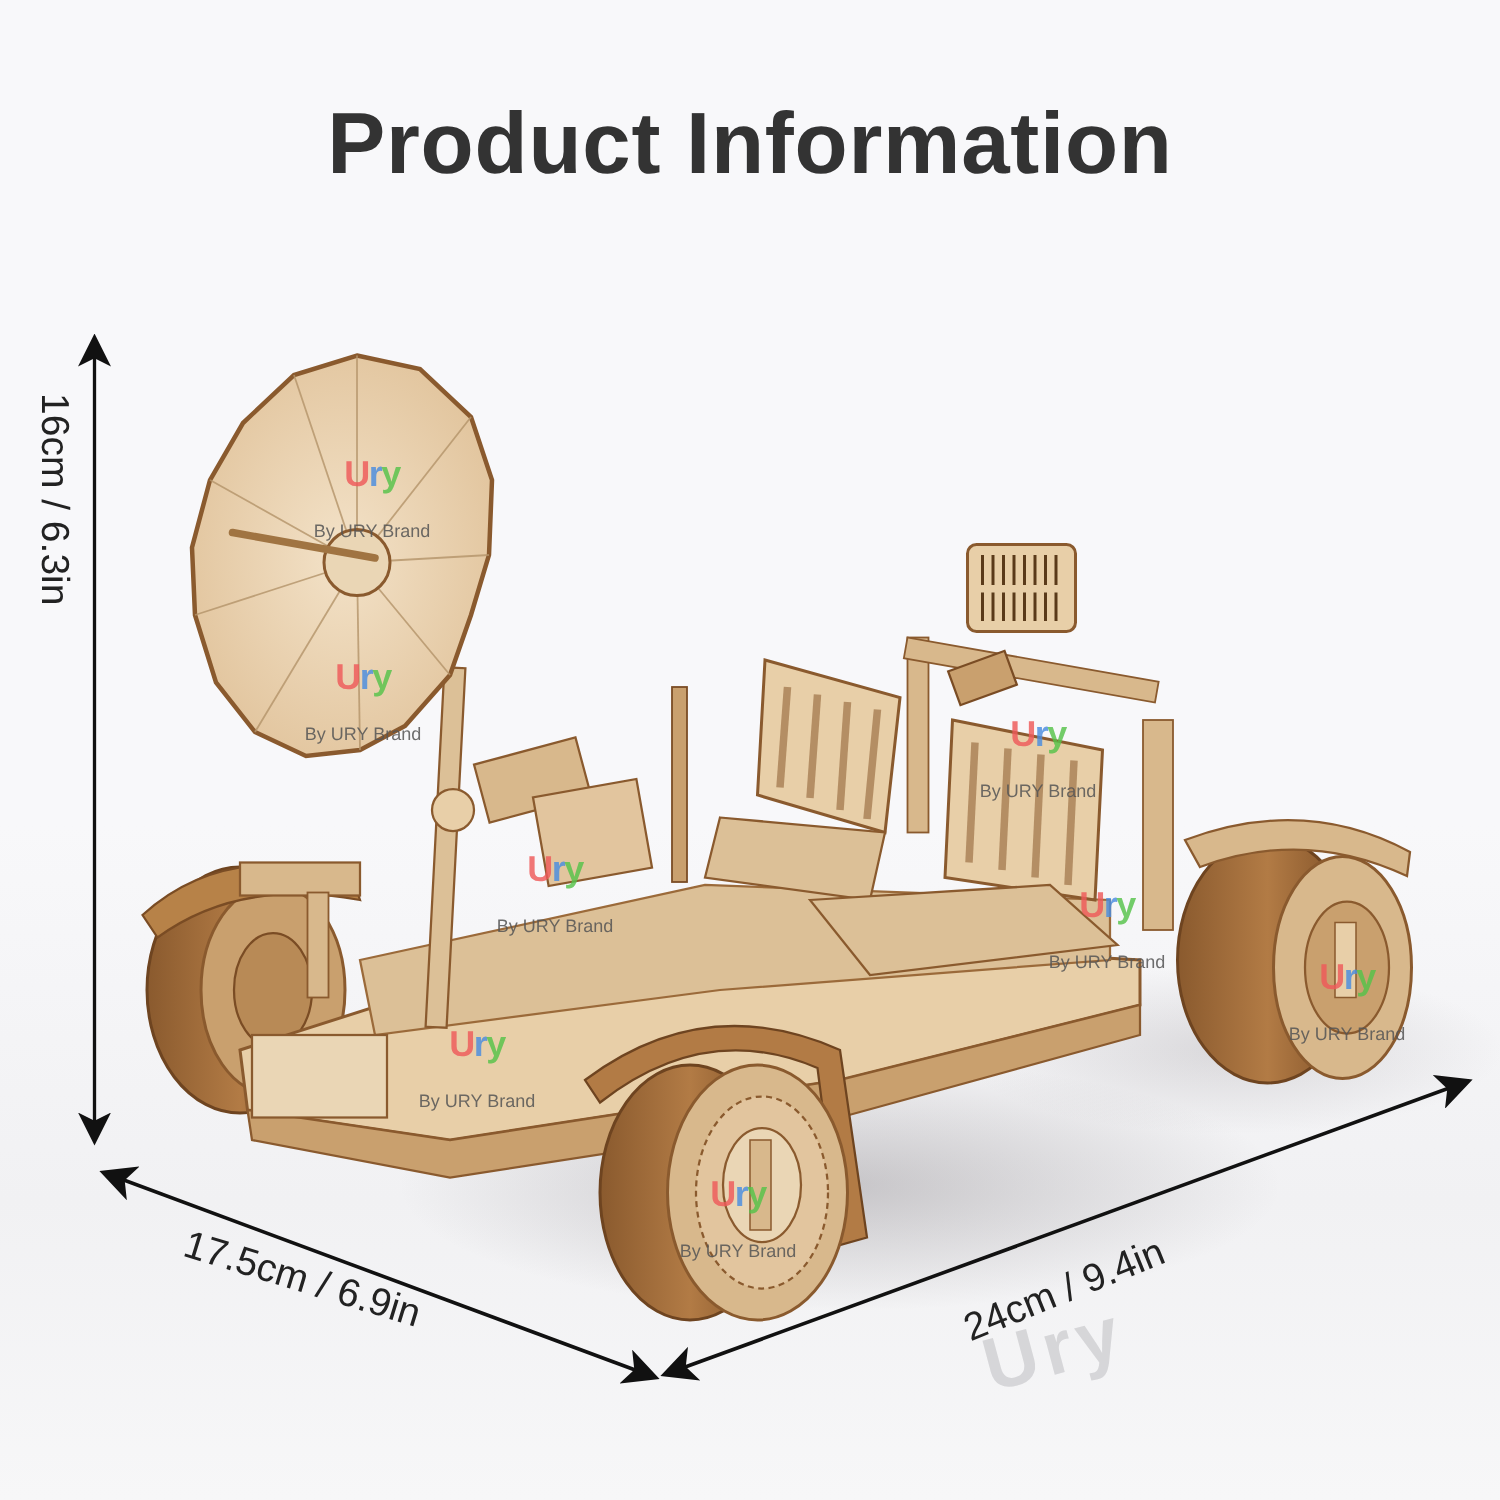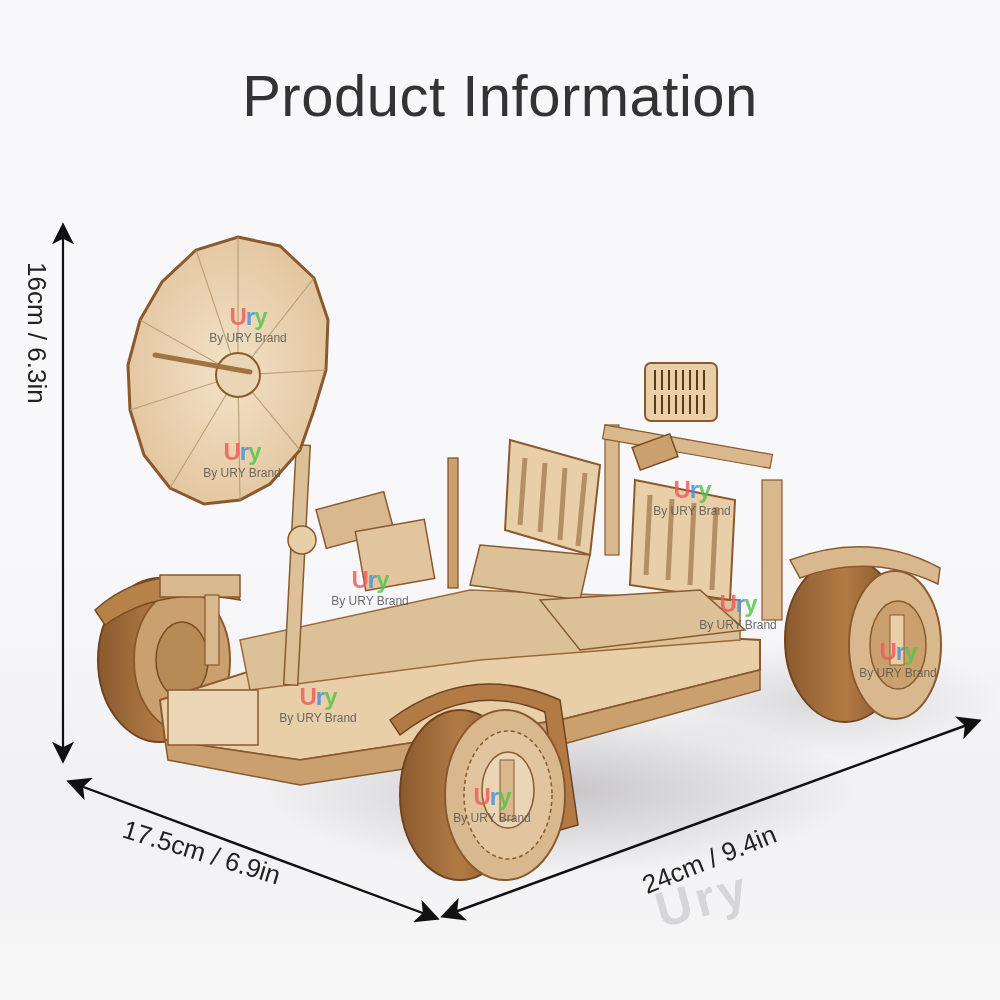--- a/index.html
+++ b/index.html
@@ -12,41 +12,41 @@
     .stage { position: absolute; left: 0; top: 0; width: 1000px; height: 1000px; }
     .floor-shade {
       position: absolute; left: 0; top: 0; width: 1000px; height: 1000px;
       background:
         radial-gradient(ellipse 420px 120px at 560px 790px, rgba(120,115,120,0.35), rgba(120,115,120,0) 70%),
         radial-gradient(ellipse 260px 80px at 820px 700px, rgba(140,135,140,0.25), rgba(140,135,140,0) 70%),
         linear-gradient(180deg, #f8f8fa 0%, #f8f8fa 55%, #f1f1f3 80%, #f7f7f8 100%);
     }
     .title {
       position: absolute; left: 0; top: 62px; width: 1000px; text-align: center;
-      font-size: 58px; font-weight: normal; color: #333333; letter-spacing: 0.5px;
+      font-size: 58px; font-weight: bold; color: #333333; letter-spacing: 0.5px;
     }
     .dim-label {
       position: absolute; font-size: 26px; color: #222222; white-space: nowrap;
       transform-origin: left top;
     }
     .dim-height { left: 52px; top: 262px; transform: rotate(90deg); }
     .dim-width { left: 128px; top: 814px; transform: rotate(17deg); }
     .dim-depth { left: 638px; top: 872px; transform: rotate(-22deg); }
     .watermark {
       position: absolute; text-align: center; width: 120px;
     }
     .wm-logo {
       display: block; font-size: 24px; font-weight: bold; letter-spacing: -1px;
       line-height: 24px; opacity: 0.82;
     }
     .wm-logo .u { color: #ef5a5a; }
     .wm-logo .r { color: #4a8de0; }
     .wm-logo .y { color: #56c34a; }
     .wm-text {
-      display: block; font-size: 12px; color: #555555; opacity: 0.85; margin-top: 2px; text-align: center;
+      display: block; font-size: 12px; color: #555555; opacity: 0.85; margin-top: 18px; text-align: center;
     }
     .floor-logo {
       position: absolute; left: 655px; top: 870px; font-size: 50px; font-weight: bold;
       color: #cfcfd2; transform: rotate(-15deg); letter-spacing: 4px; opacity: 0.8;
     }
     svg { position: absolute; left: 0; top: 0; }
   </style>
 </head>
 <body>
 

